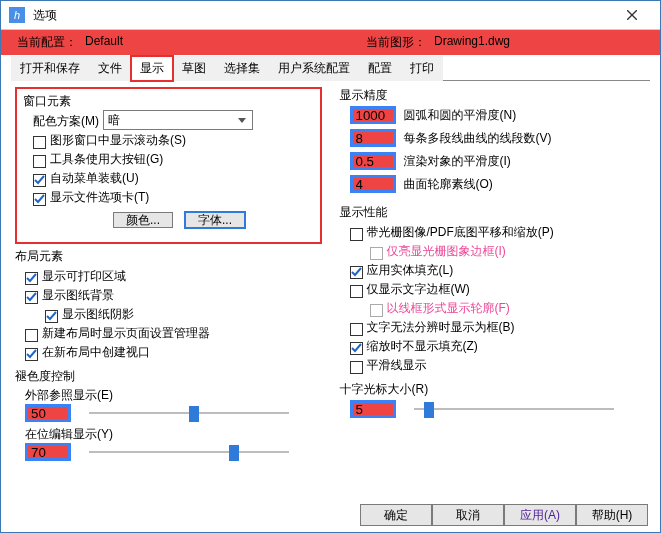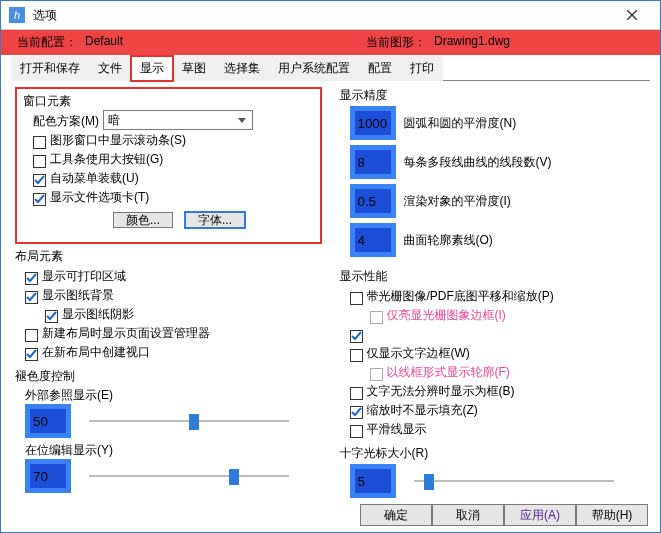--- a/index.html
+++ b/index.html
@@ -23,21 +23,21 @@
   .row{display:flex;align-items:flex-end;margin:1px 0 1px 10px;height:18px}
   .row.indent{margin-left:30px}
   .chk{width:13px;height:13px;border:1px solid #333;margin-right:4px;display:inline-flex;align-items:center;justify-content:center;font-size:11px;line-height:1;box-sizing:border-box;background:#fff}
   .chk.checked svg{display:block}
   .chk svg{display:none;width:11px;height:11px}
   .chk.disabled{border-color:#aaa;color:#aaa}
   .select{width:210px;height:20px;border:1px solid #7a7a7a;display:flex;align-items:center;padding:0 4px;box-sizing:border-box;background:#fff;position:relative}
   .select .arrow{position:absolute;right:2px;top:1px;width:16px;height:16px;display:flex;align-items:center;justify-content:center}
   .btn{height:16px;border:1px solid #7a7a7a;background:#e6e6e6;padding:0 8px;display:inline-flex;align-items:center;justify-content:center;cursor:pointer;min-width:60px;box-sizing:border-box}
   .btn.hl{border:1px solid #2f7bd9;outline:1px solid #2f7bd9}
-  .numfield{width:46px;height:18px;border:5px solid #3b82f6;padding:12px 3px;box-sizing:border-box;background:#1d4ed8}
+  .numfield{width:46px;height:18px;border:3px solid #3b82f6;padding:0 3px;box-sizing:border-box;background:#ef4444}
   .rrow{display:flex;align-items:center;margin:2px 0 5px 10px}
   .rrow .numfield{margin-right:8px}
   .slider{position:relative;width:200px;height:18px;margin-left:10px}
   .slider .track{position:absolute;left:0;right:0;top:8px;height:2px;background:#bdbdbd}
   .slider .thumb{position:absolute;top:2px;width:10px;height:16px;background:#2f7bd9}
   .label-disabled{color:#ec4899}
   .dlgbuttons{position:absolute;bottom:6px;right:12px;display:flex;}
   .dlgbuttons .btn{min-width:72px;height:22px}
   .dlgbuttons .btn.disabled{color:#4c1d95}
   .redbox{border:2px solid #e63030;padding:4px 6px 8px 6px;margin-bottom:4px}
@@ -220,20 +220,21 @@
         <div class="row indent">
             <span class="chk disabled"></span>
             <span class="label-disabled">仅亮显光栅图象边框(I)</span>
           </div>
         <div class="row">
             <span class="chk checked">
               <svg viewBox="0 0 11 11">
                 <polyline points="1,5 4,8 10,1" fill="none" stroke="#2066c9" stroke-width="2"></polyline>
               </svg>
             </span>
+            <span>应用实体填充(L)</span>
           </div>
         <div class="row">
             <span class="chk"></span>
             <span>仅显示文字边框(W)</span>
           </div>
         <div class="row indent">
             <span class="chk disabled"></span>
             <span class="label-disabled">以线框形式显示轮廓(F)</span>
           </div>
         <div class="row">

